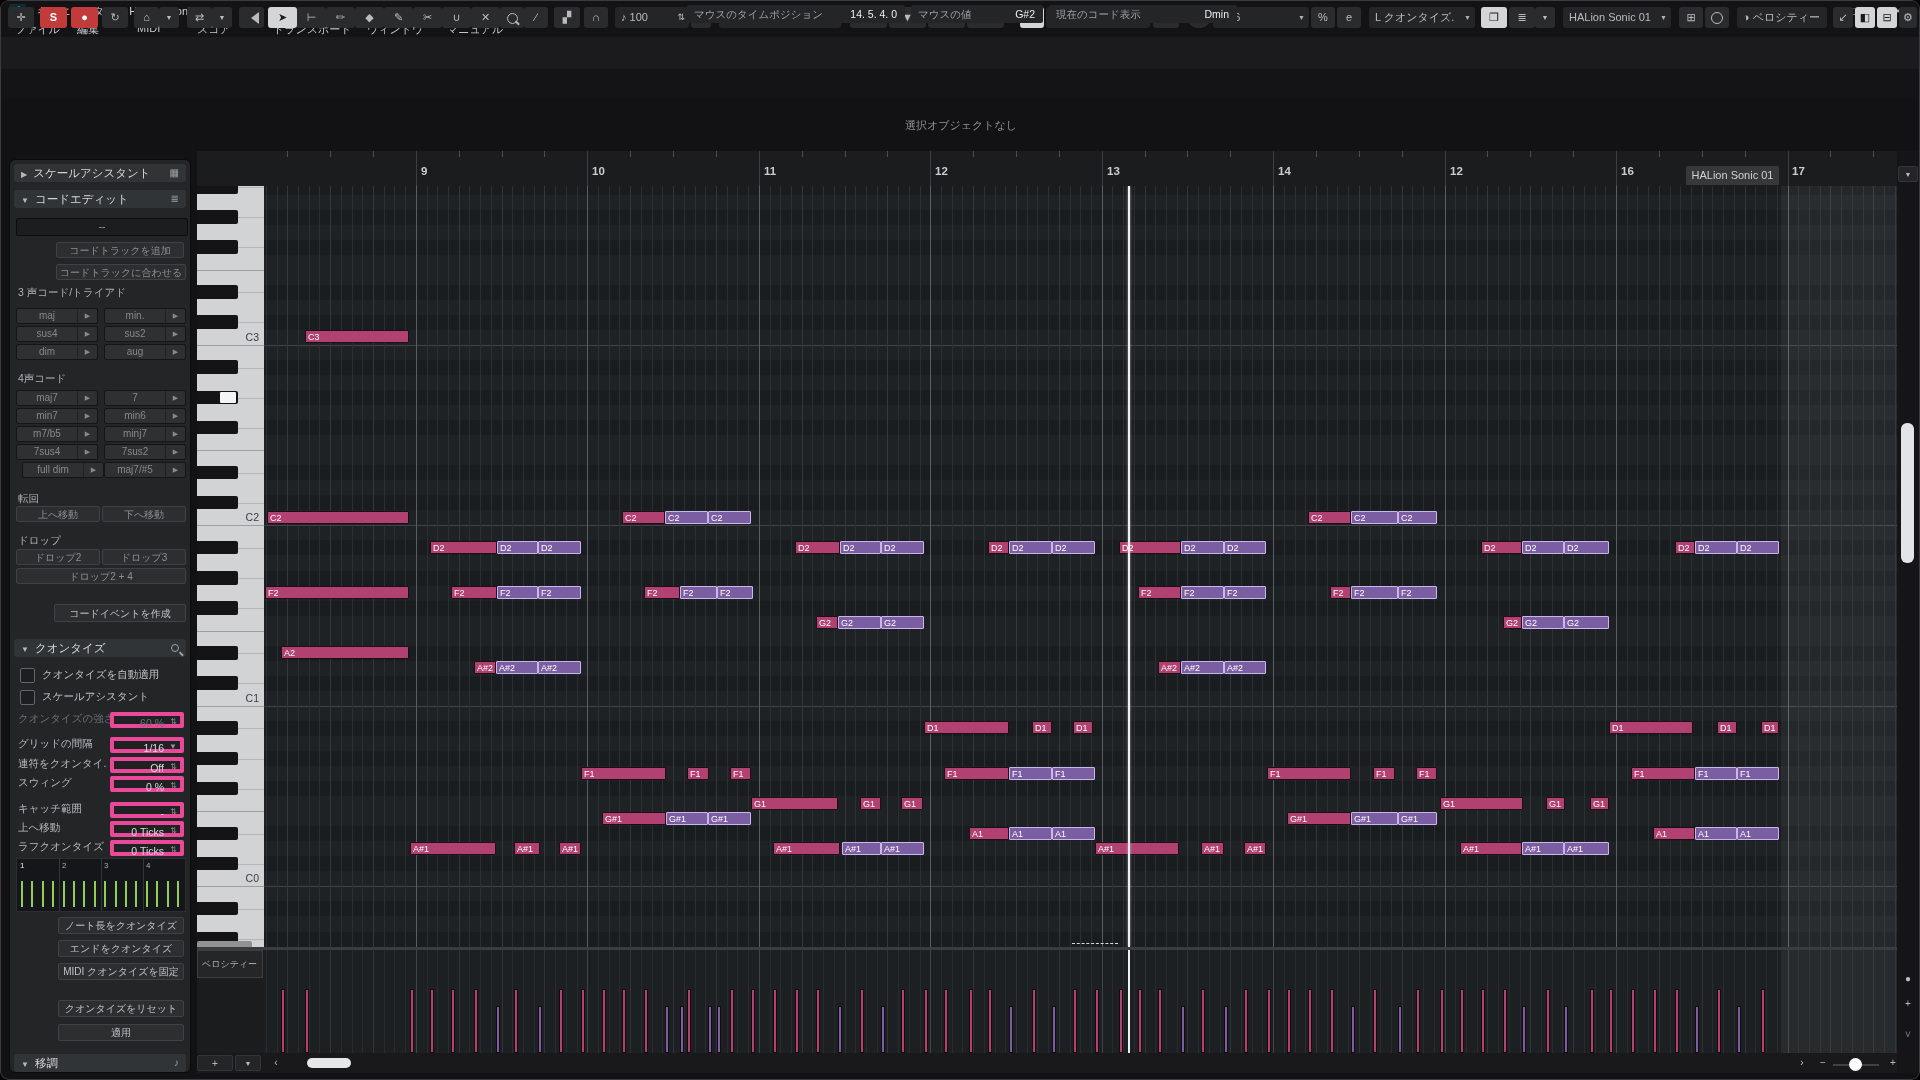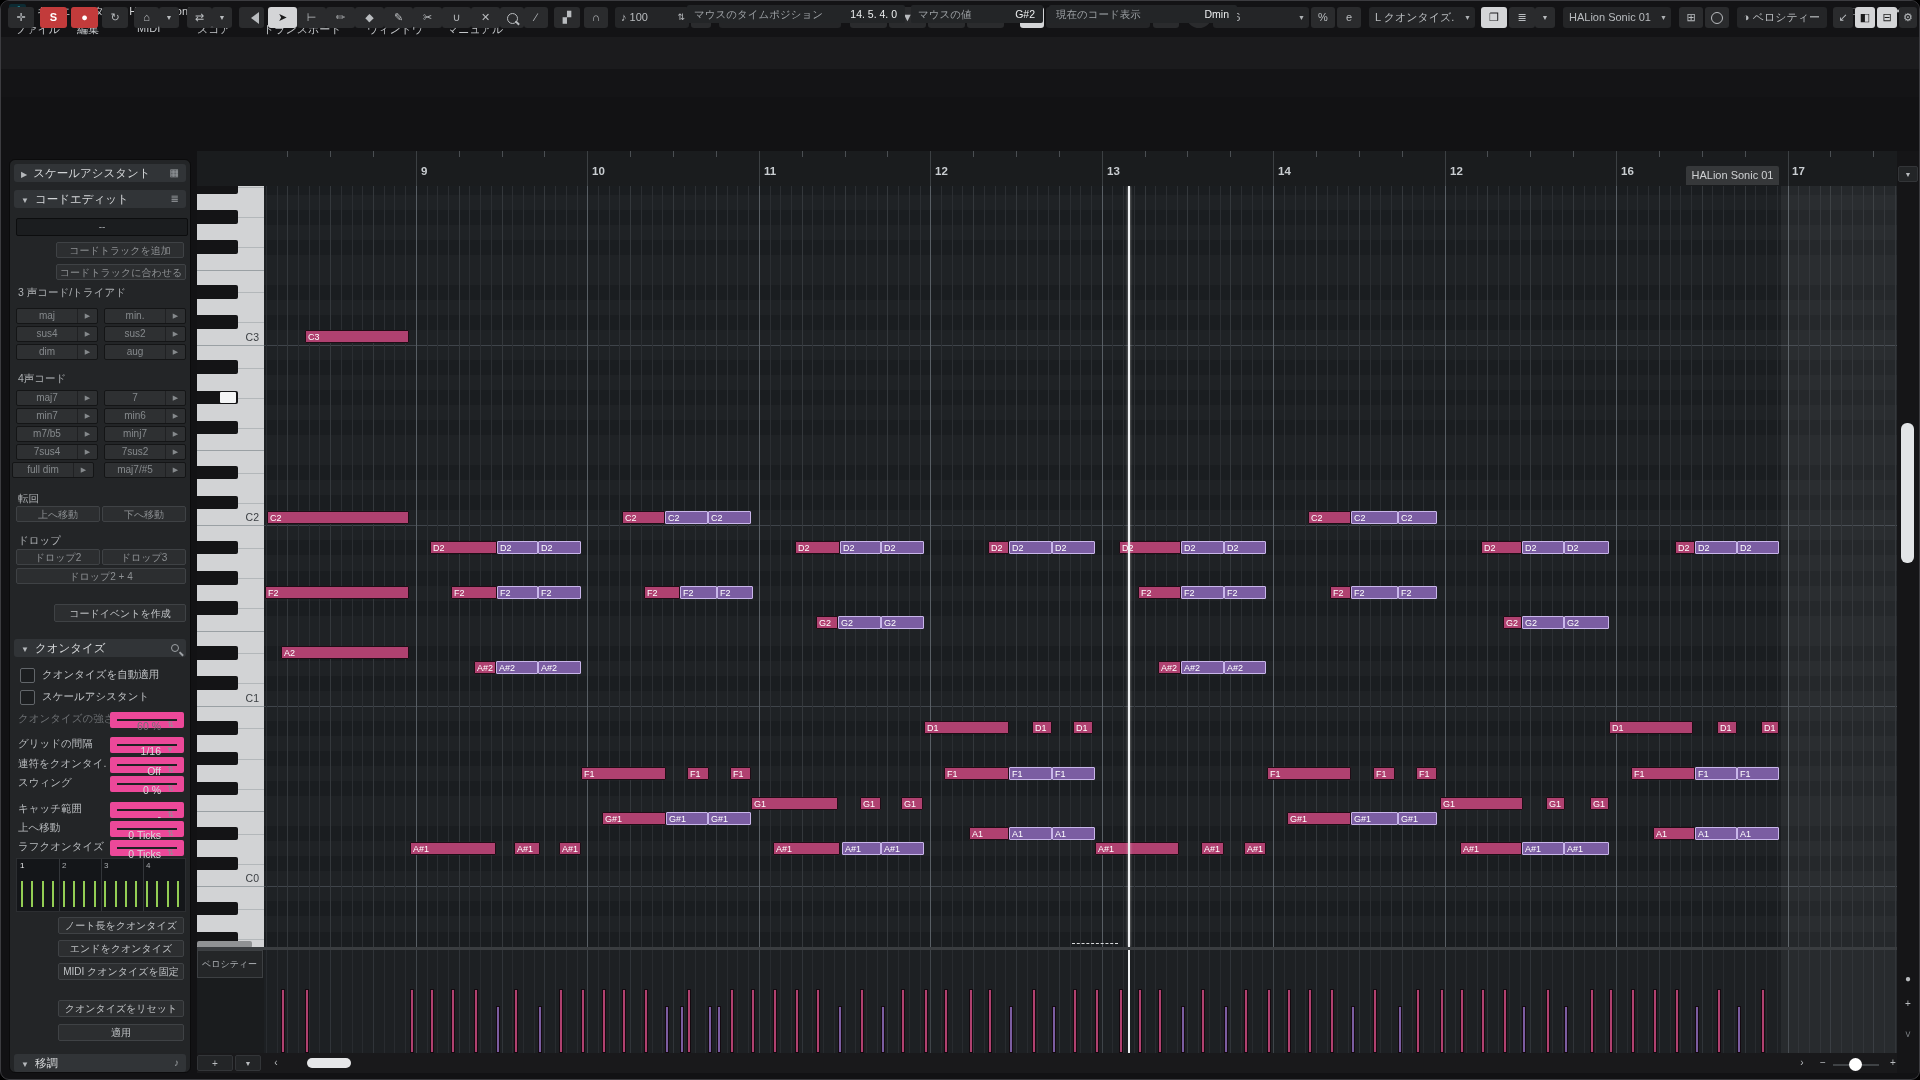--- a/index.html
+++ b/index.html
@@ -34,21 +34,21 @@
   .shdr .ric{position:absolute;right:7px;top:0;font-size:10px;color:#9da1a5;}
   .slbl{position:absolute;left:8px;font-size:10.5px;color:#aeb1b4;}
   .sbtn{position:absolute;height:16px;background:#2c2e30;border:1px solid #3f4245;border-radius:2px;
         font-size:10px;line-height:15px;text-align:center;color:#8d9093;box-sizing:border-box;}
   .chbtn{position:absolute;width:82px;height:16px;background:#2e3032;border:1px solid #141516;border-radius:2px;box-sizing:border-box;}
   .chbtn .t{position:absolute;left:0;top:0;width:60px;font-size:10px;line-height:14px;text-align:center;color:#85898c;}
   .chbtn .p{position:absolute;right:0;top:0;width:19px;height:100%;border-left:1px solid #202123;font-size:7px;line-height:14px;text-align:center;color:#85898c;}
   .cb{position:absolute;left:10px;width:13px;height:13px;border:1px solid #62666a;border-radius:2px;background:#1c1e20;}
   .cblbl{position:absolute;left:32px;font-size:10.5px;color:#c0c3c6;}
   .frow .flbl{position:absolute;left:8px;font-size:10.5px;color:#b9bcbf;}
-  .frow .fbox{position:absolute;left:100px;width:74px;height:16px;background:#1f2123;border:7px solid #ec4899;border-radius:2px;box-sizing:border-box;}
+  .frow .fbox{position:absolute;left:100px;width:74px;height:16px;background:#1f2123;border:4px solid #ec4899;border-radius:2px;box-sizing:border-box;}
   .frow .fval{position:absolute;right:16px;top:1px;font-size:10.5px;color:#d8dadc;}
   .frow .fud{position:absolute;right:3px;top:1px;font-size:8px;color:#8d9093;}
   .dim .flbl,.dim .fval{color:#6e7174;}
   .bnum{position:absolute;top:2px;font-size:8px;color:#a8abae;}
   .btick{position:absolute;top:22px;width:2px;height:26px;background:#93ce54;}
   .bsep{position:absolute;top:0;width:1px;height:100%;background:#33363a;}
   .qbtn{position:absolute;left:48px;width:126px;height:17px;background:#2c2e30;border:1px solid #3f4245;border-radius:2px;
         font-size:10px;line-height:16px;text-align:center;color:#c0c3c6;box-sizing:border-box;}
   
   #editor{left:196px;top:150px;width:1722px;height:922px;background:#1a1c1e;border-radius:6px 6px 0 0;}
@@ -99,21 +99,21 @@
   <div class="abs" id="title">キーエディター： HALion Sonic 01</div>
   <div class="abs winbtn" style="left:1782px">─</div>
   <div class="abs winbtn" style="left:1828px">□</div>
   <div class="abs winbtn" style="left:1874px">✕</div>
 
   <div class="abs" id="menubar">
       <div class="menu" style="left:14px">ファイル</div>
       <div class="menu" style="left:76px">編集</div>
       <div class="menu" style="left:136px">MIDI</div>
       <div class="menu" style="left:196px">スコア</div>
-      <div class="menu" style="left:262px">トランスポート</div>
+      <div class="menu" style="left:272px">トランスポート</div>
       <div class="menu" style="left:366px">ウィンドウ</div>
       <div class="menu" style="left:446px">マニュアル</div>
     </div>
 
   <div class="abs" id="toolbar"></div>
   <div class="abs tb" style="left:7px;width:26px">✛</div>
   <div class="abs tb red" style="left:39px;width:27px">S</div>
   <div class="abs tb red" style="left:70px;width:27px">●</div>
   <div class="abs tb" style="left:101px;width:26px">↻</div>
   <div class="abs tb" style="left:133px;width:25px">⌂</div>
@@ -167,20 +167,21 @@
     <span class="val">14. 5. 4.  0</span>
   </div>
   <div class="ibox abs" style="left:910px;width:132px">
     <span class="lbl">マウスの値</span>
     <span class="val">G#2</span>
   </div>
   <div class="ibox abs" style="left:1048px;width:188px">
     <span class="lbl">現在のコード表示</span>
     <span class="val">Dmin</span>
   </div>
+  <div class="abs" id="statusrow">選択オブジェクトなし</div>
 
   <div class="abs" id="sidebar">
       <div class="shdr" style="top:4px"><span class="ar">▶</span><span>スケールアシスタント</span><span class="ric">▦</span></div>
       <div class="shdr" style="top:30px"><span class="ar">▼</span><span>コードエディット</span><span class="ric">≣</span></div>
       <div style="position:absolute;left:6px;top:58px;width:170px;height:16px;background:#1b1d1f;border:1px solid #0c0d0e;border-radius:2px;text-align:center;font-size:10px;line-height:15px;color:#9da1a5">--</div>
       <div class="sbtn" style="left:46px;top:82px;width:128px">コードトラックを追加</div>
       <div class="sbtn" style="left:46px;top:104px;width:130px">コードトラックに合わせる</div>
       <div class="slbl" style="top:126px">3 声コード/トライアド</div>
       <div class="chbtn" style="left:6px;top:148px">
         <span class="t">maj</span>
@@ -232,21 +233,21 @@
         <span class="p">▶</span>
       </div>
       <div class="chbtn" style="left:6px;top:284px">
         <span class="t">7sus4</span>
         <span class="p">▶</span>
       </div>
       <div class="chbtn" style="left:94px;top:284px">
         <span class="t">7sus2</span>
         <span class="p">▶</span>
       </div>
-      <div class="chbtn" style="left:2px;top:302px">
+      <div class="chbtn" style="left:12px;top:302px">
         <span class="t">full dim</span>
         <span class="p">▶</span>
       </div>
       <div class="chbtn" style="left:94px;top:302px">
         <span class="t">maj7/#5</span>
         <span class="p">▶</span>
       </div>
       <div class="slbl" style="top:332px">転回</div>
       <div class="sbtn" style="left:6px;top:346px;width:84px">上へ移動</div>
       <div class="sbtn" style="left:92px;top:346px;width:84px">下へ移動</div>

